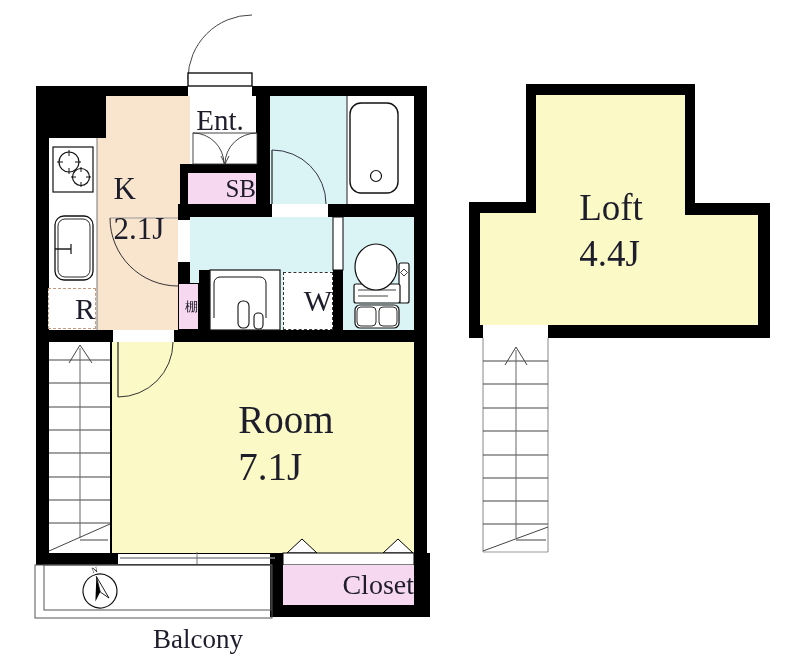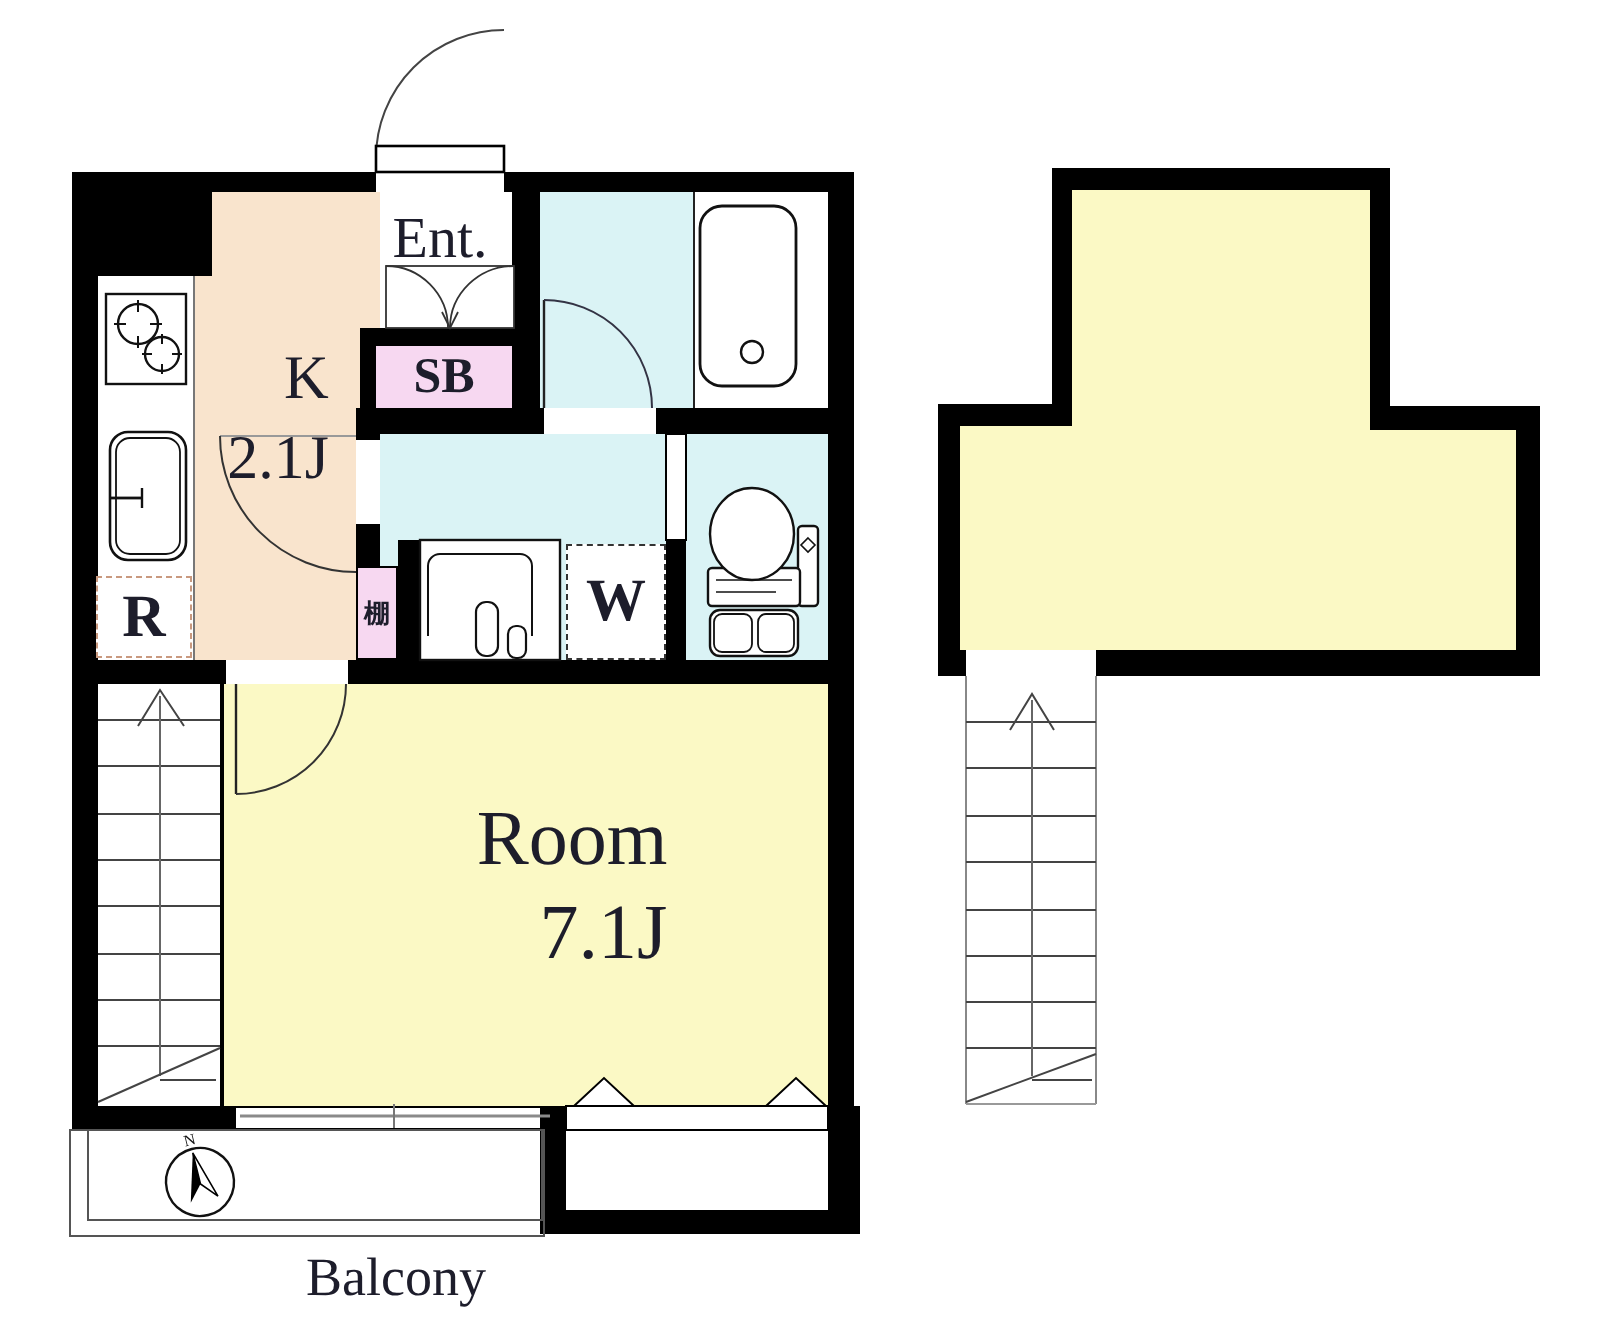--- a/index.html
+++ b/index.html
@@ -1,22 +1,22 @@
 <!DOCTYPE html>
 <html><head>
 <meta charset="utf-8">
 <style>
   html,body{margin:0;padding:0;background:#fff;}
   #stage{position:relative;width:800px;height:662px;background:#fff;overflow:hidden;
          font-family:"Liberation Serif","DejaVu Serif",serif;color:#1d1d2b;}
   #plan-svg{position:absolute;left:0;top:0;}
-  .lbl{position:absolute;transform:translate(-50%,-50%);text-align:right;
+  .lbl{position:absolute;transform:translate(-50%,-50%);text-align:left;
        color:#1d1d2b;white-space:nowrap;line-height:1.0;}
   .lbl .ln{display:block;}
-  .box{position:absolute;display:flex;align-items:center;justify-content:center;box-sizing:border-box;font-weight:bold;}
+  .box{position:absolute;display:flex;align-items:center;justify-content:flex-end;box-sizing:border-box;}
   .pink{background:#F7D8F1;}
   .dashbox{background:#fff;}
 </style>
 </head>
 <body>
 
 <div id="stage">
 
 <svg id="plan-svg" width="800" height="662" viewBox="0 0 800 662">
 
@@ -216,29 +216,36 @@
 </div>
 
 <div class="box pink" style="left:178px;top:283px;width:21px;height:47px;border:1px solid #000;font-size:13px;">
   <span>棚</span>
 </div>
 
 <div class="box dashbox" style="left:283px;top:272px;width:50px;height:58px;border:1.5px dashed #333;font-size:30px;">
   <span>W</span>
 </div>
 
+<div class="box pink" style="left:283px;top:565px;width:131px;height:40px;font-size:28px;">
+  <span>Closet</span>
+</div>
 
 <div class="lbl" style="left:220px;top:120px;font-size:29px;">Ent.</div>
 
 <div class="lbl" style="left:139px;top:209px;font-size:31px;line-height:40px;">
   <span class="ln">K</span>
   <span class="ln">2.1J</span>
 </div>
 
 <div class="lbl" style="left:243px;top:443px;font-size:39px;line-height:47px;margin-left:43px;">
   <span class="ln">Room</span>
   <span class="ln">7.1J</span>
 </div>
 
+<div class="lbl" style="left:611px;top:231px;font-size:37px;line-height:46px;">
+  <span class="ln">Loft</span>
+  <span class="ln">4.4J</span>
+</div>
 
 <div class="lbl" style="left:198px;top:591px;font-size:27px;margin-top:48px;">Balcony</div>
 
 </div>
 
 </body></html>

